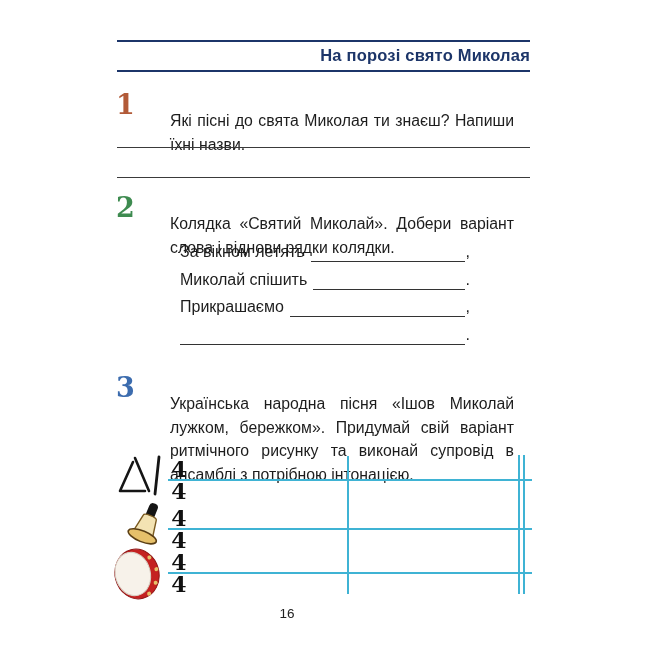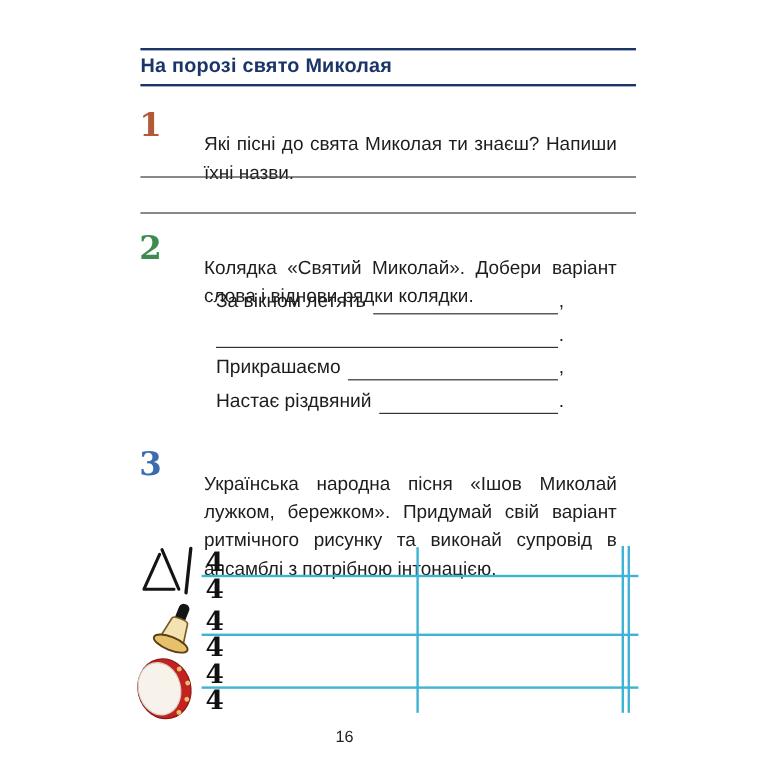--- a/index.html
+++ b/index.html
@@ -8,21 +8,21 @@
     font-family:"Liberation Sans", sans-serif; color:var(--text, #1d1d1d);
     overflow:hidden;
   }
 
   
   .title-band {
     position:absolute; left:117px; top:40px; width:413px;
     border-top:2.5px solid var(--title); border-bottom:2.5px solid var(--title);
   }
   .title-band h1 {
-    margin:0; padding:4px 0 5px 0; text-align:left;
+    margin:0; padding:4px 0 5px 0; text-align:right;
     font-size:16.5px; font-weight:bold; color:var(--title); letter-spacing:.2px;
   }
 
   
   .task { position:absolute; left:112px; width:420px; display:flex; }
   .task-num {
     flex:0 0 36px; font-family:"DejaVu Serif", serif; font-weight:bold;
     font-size:27px; line-height:28px; text-align:left; padding-left:4px;
   }
   .task-text {
@@ -101,30 +101,30 @@
     <p class="task-text">Колядка «Святий Миколай». Добери варіант слова і віднови рядки колядки.</p>
   </section>
 
   <div class="fill-block">
     <div class="fill-row">
       <span class="fill-prefix">За вікном летять</span>
       <span class="blank"></span>
       <span class="fill-punct">,</span>
     </div>
     <div class="fill-row">
+      <span class="fill-prefix">Миколай спішить</span>
       <span class="blank"></span>
       <span class="fill-punct">.</span>
     </div>
     <div class="fill-row">
       <span class="fill-prefix">Прикрашаємо</span>
       <span class="blank"></span>
       <span class="fill-punct">,</span>
     </div>
     <div class="fill-row">
-      <span class="fill-prefix">Настає різдвяний</span>
       <span class="blank"></span>
       <span class="fill-punct">.</span>
     </div>
   </div>
 
 
   <section class="task" id="task3">
     <span class="task-num" style="color: rgb(60, 108, 174);">3</span>
     <p class="task-text">Українська народна пісня «Ішов Миколай лужком, бережком». Придумай свій варіант ритмічного рисунку та виконай супровід в ансамблі з потрібною інтонацією.</p>
   </section>

